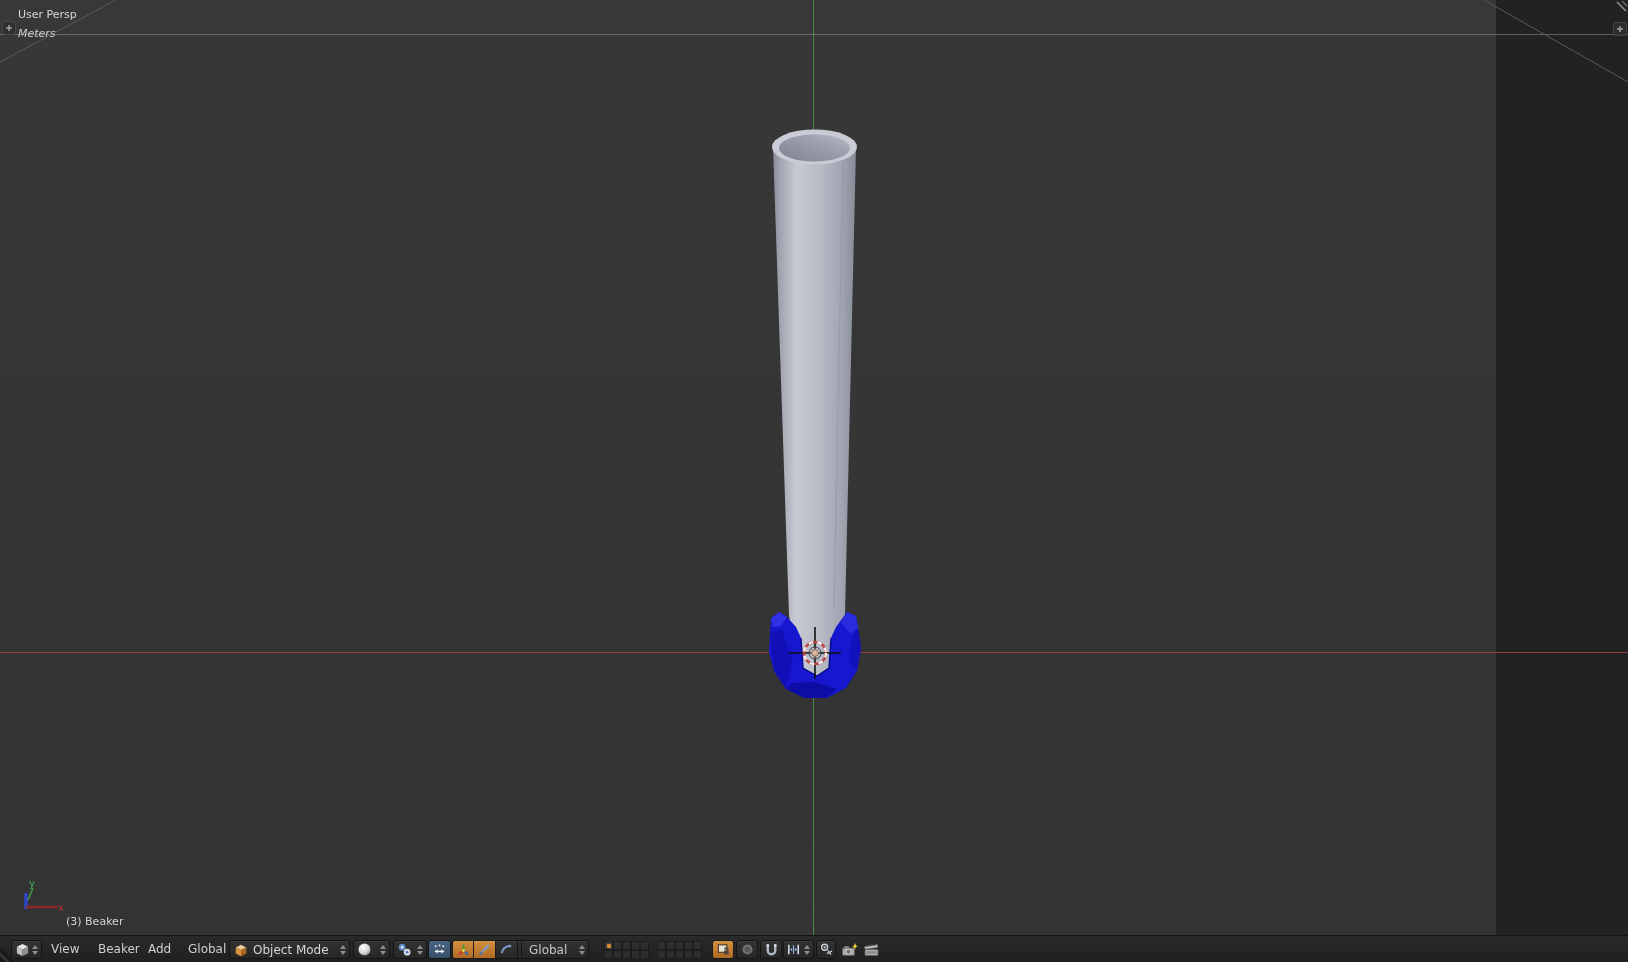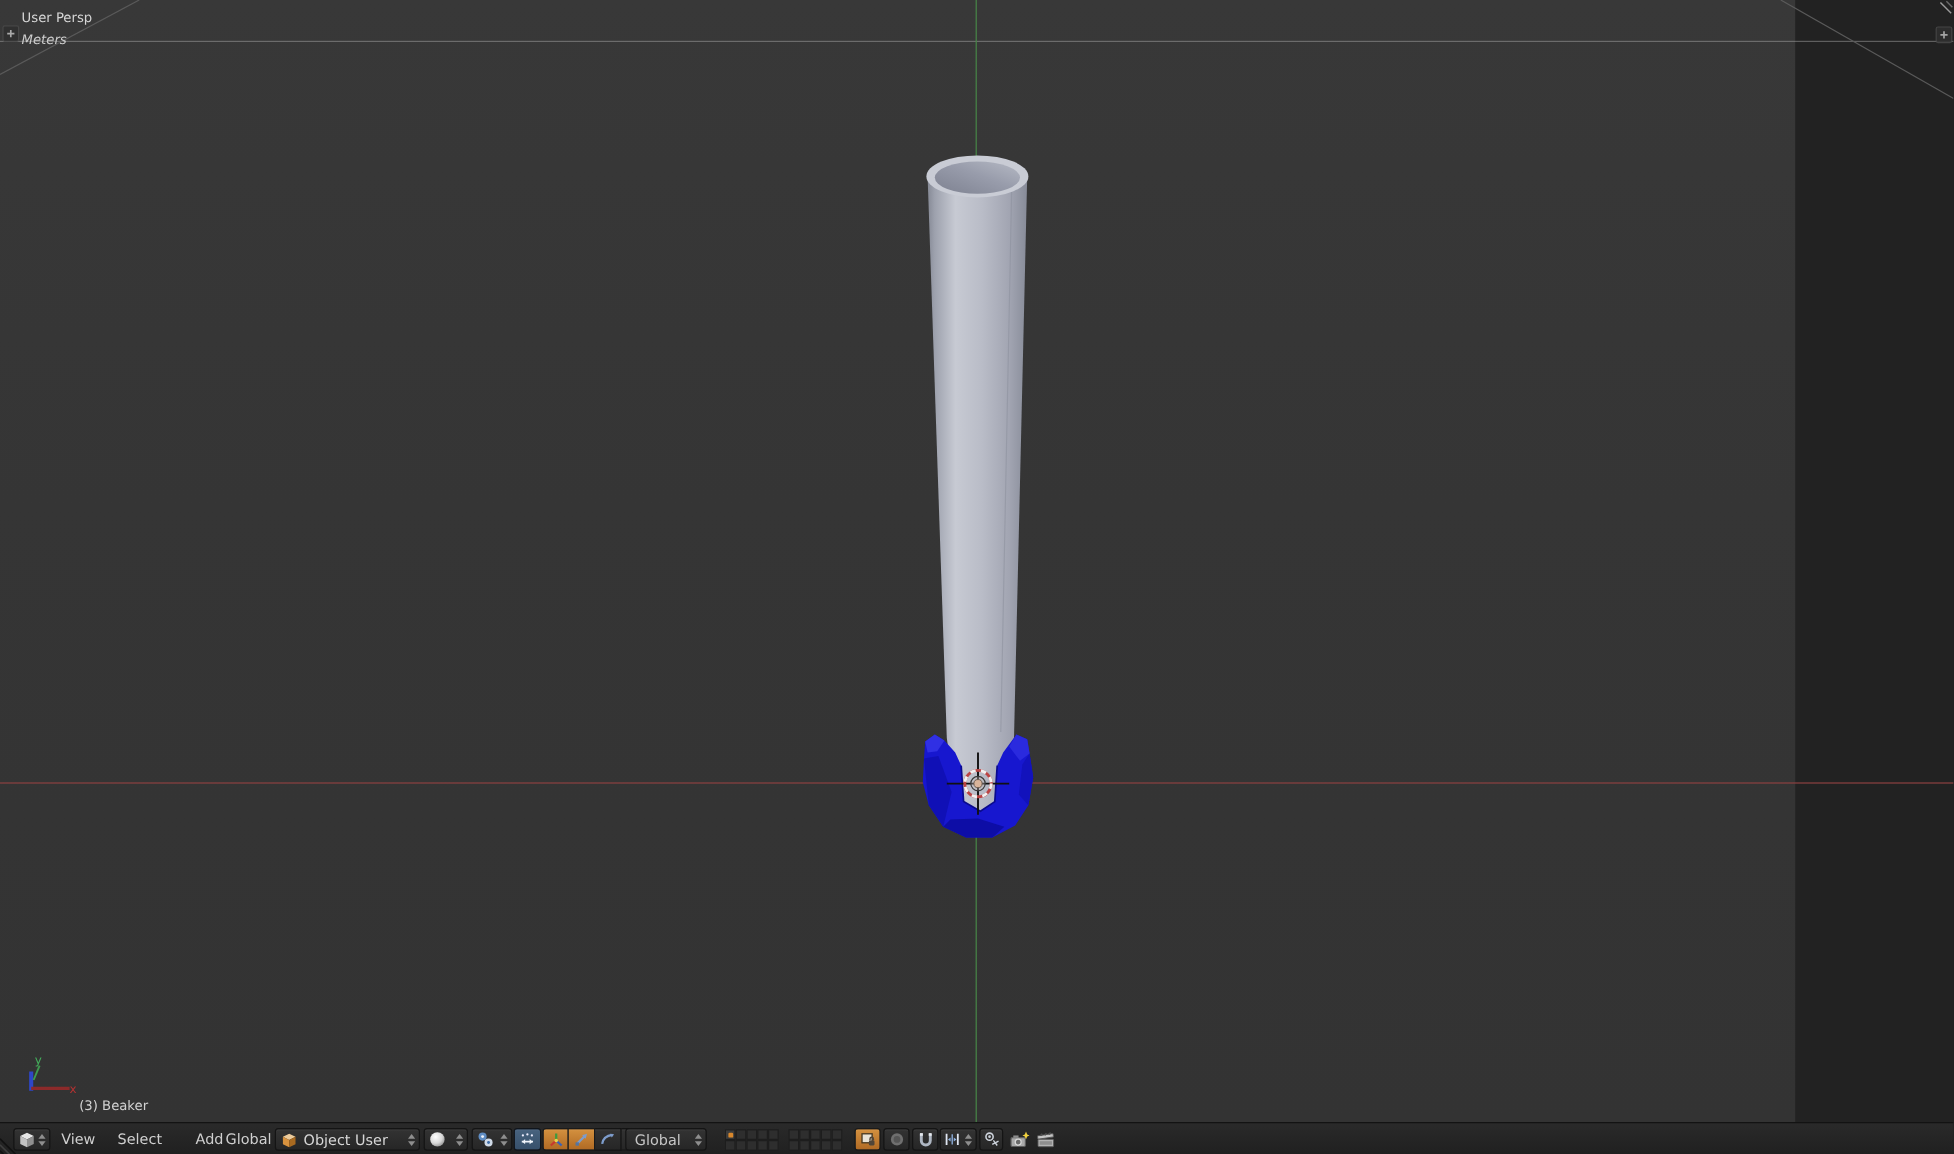--- a/index.html
+++ b/index.html
@@ -168,31 +168,31 @@
         <polygon points="2,5 8,8 8,15 2,12" fill="#c2c2c2"></polygon>
         <polygon points="14,5 8,8 8,15 14,12" fill="#8f8f8f"></polygon>
       </svg>
       <span class="updown">
           <span class="tri-up"></span>
           <span class="tri-down"></span>
         </span>
     </div>
 
     <span class="menu-label" style="left:51px">View</span>
-    <span class="menu-label" style="left:98px">Select</span>
-    <span class="menu-label" style="left:163px">Add</span>
+    <span class="menu-label" style="left:98px">Beaker</span>
+    <span class="menu-label" style="left:148px">Add</span>
     <span class="menu-label" style="left:188px">Global</span>
 
     <div class="hbtn" style="left:229px;width:121px">
       <svg width="14" height="14" viewBox="0 0 16 16" style="margin:0 5px 0 4px">
         <polygon points="8,2 14,5 8,8 2,5" fill="#eccb9b"></polygon>
         <polygon points="2,5 8,8 8,15 2,12" fill="#d8923e"></polygon>
         <polygon points="14,5 8,8 8,15 14,12" fill="#a96a20"></polygon>
       </svg>
-      <span class="dd-label">Object User</span>
+      <span class="dd-label">Object Mode</span>
       <span class="updown">
           <span class="tri-up"></span>
           <span class="tri-down"></span>
         </span>
     </div>
 
     <div class="hbtn" style="left:353px;width:37px">
       <svg width="15" height="15" viewBox="0 0 16 16" style="margin-left:3px">
         <defs>
             <radialGradient id="sph" cx="0.38" cy="0.32" r="0.75">

